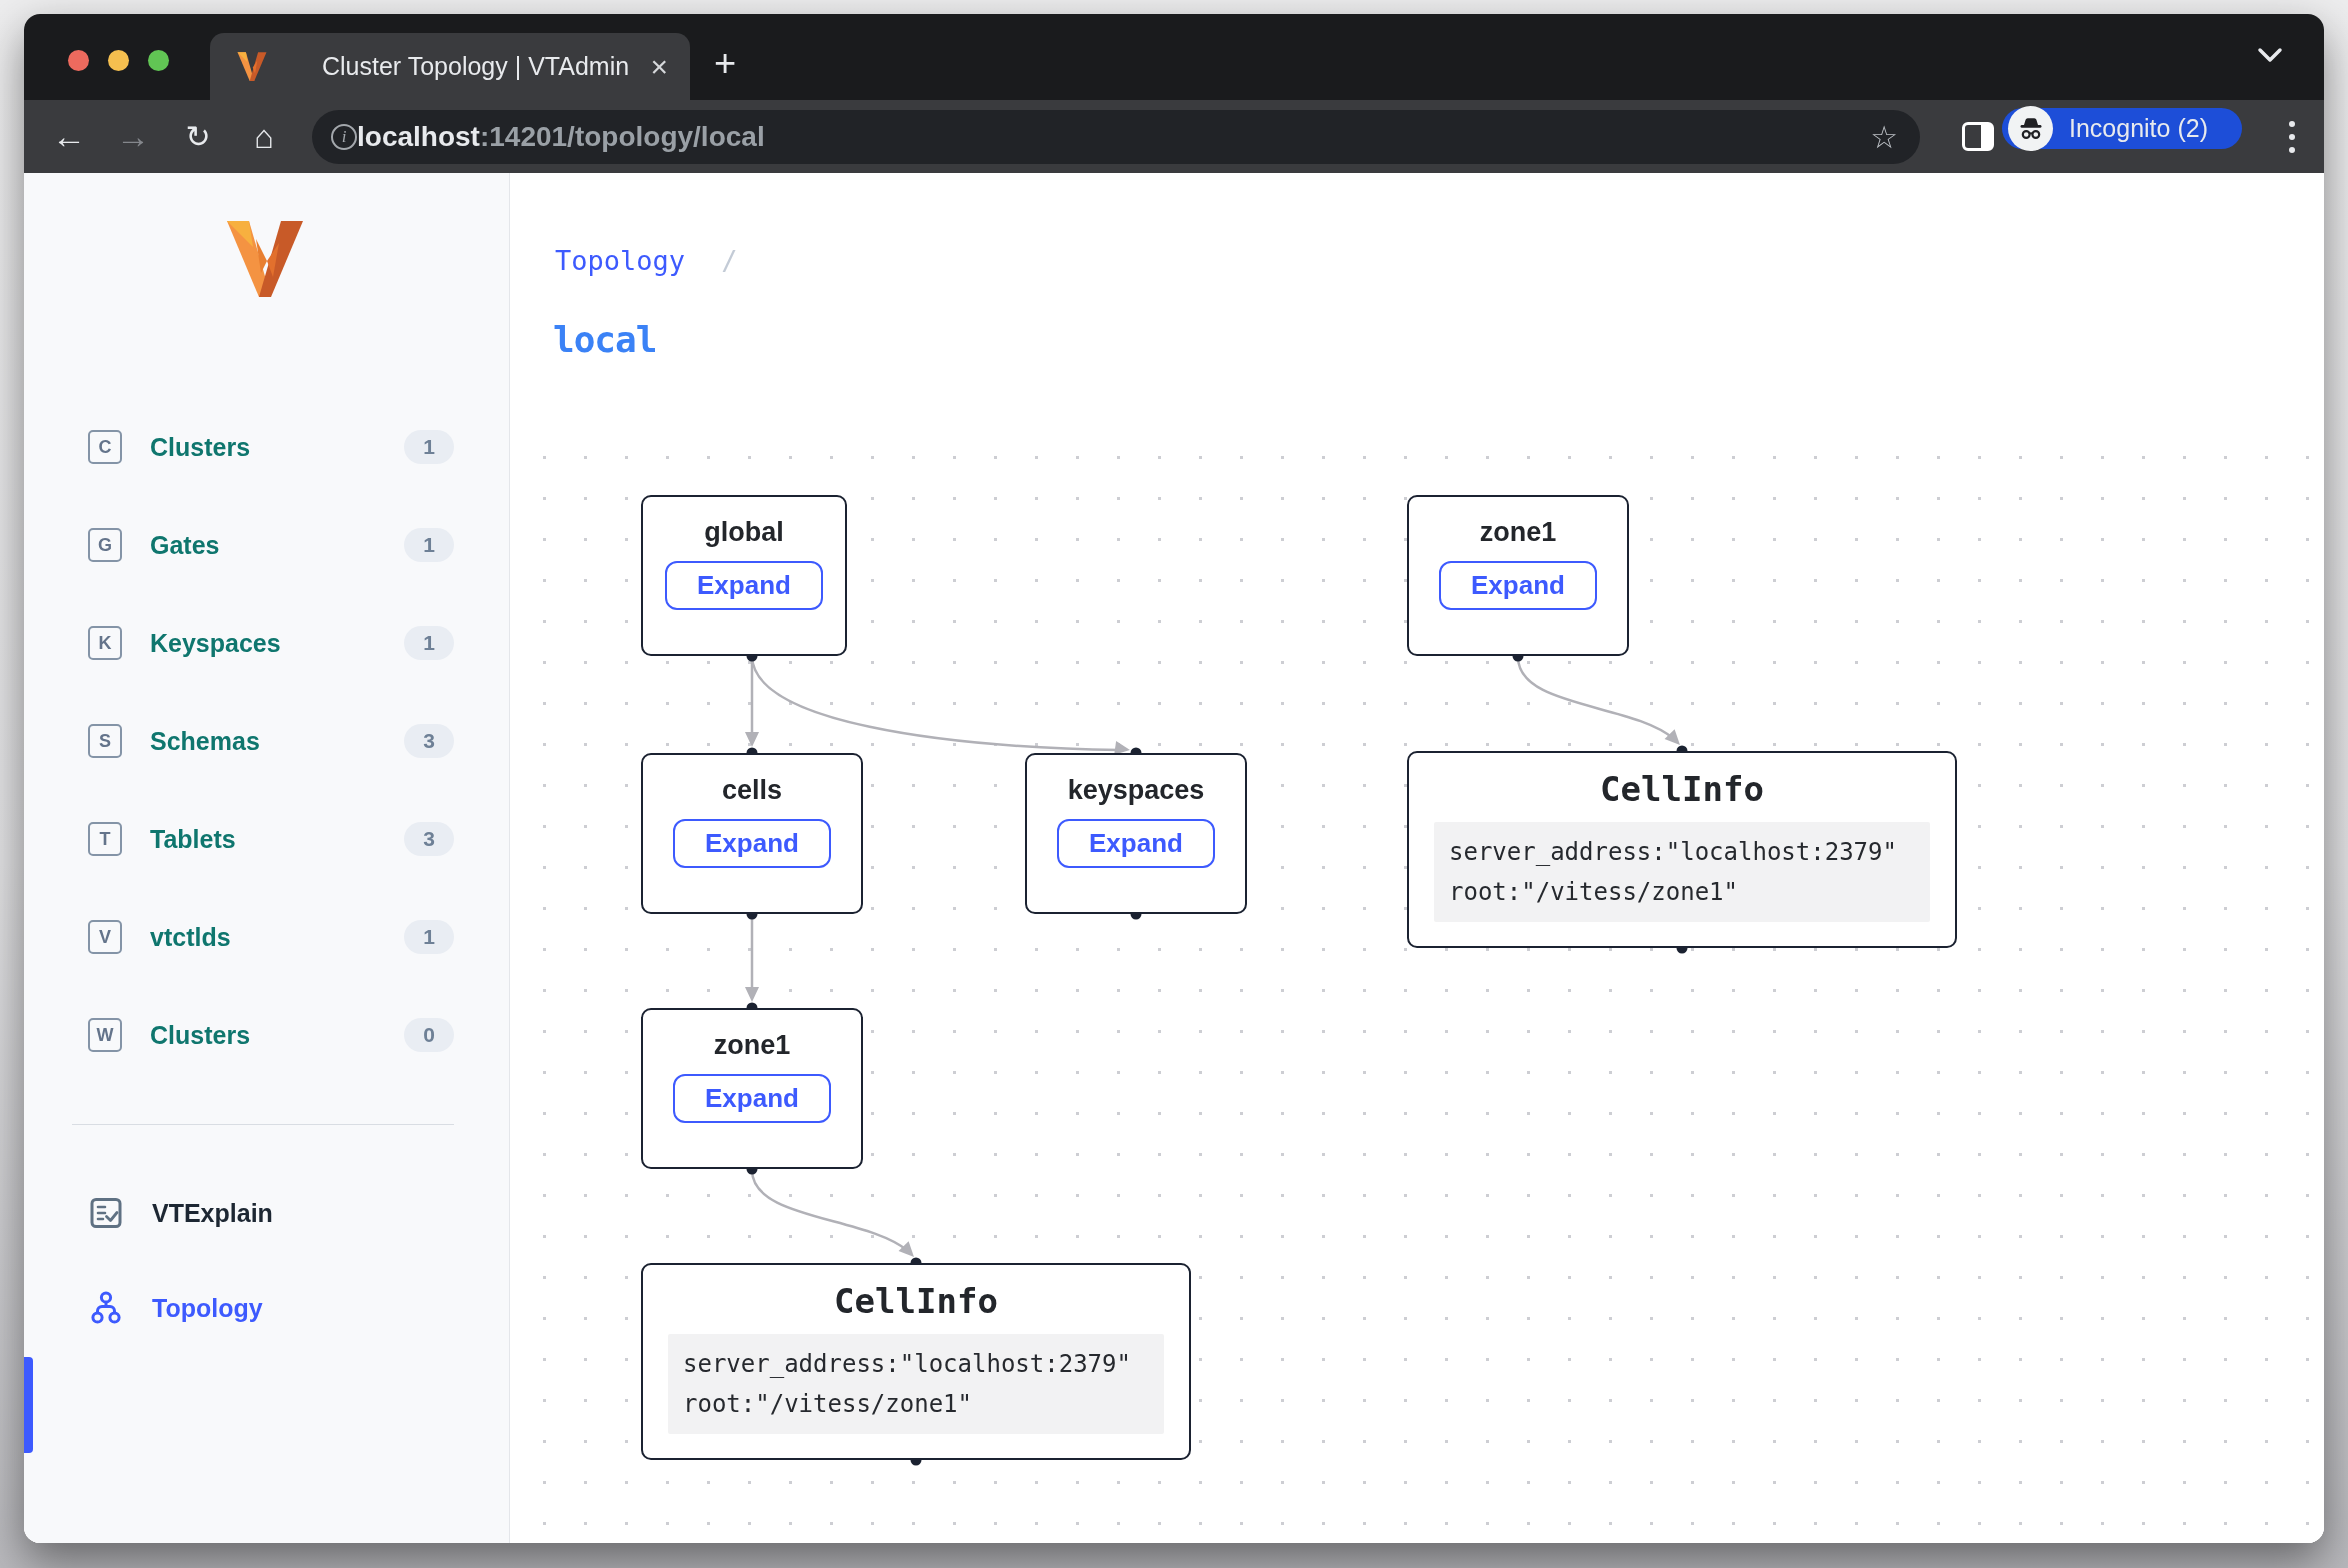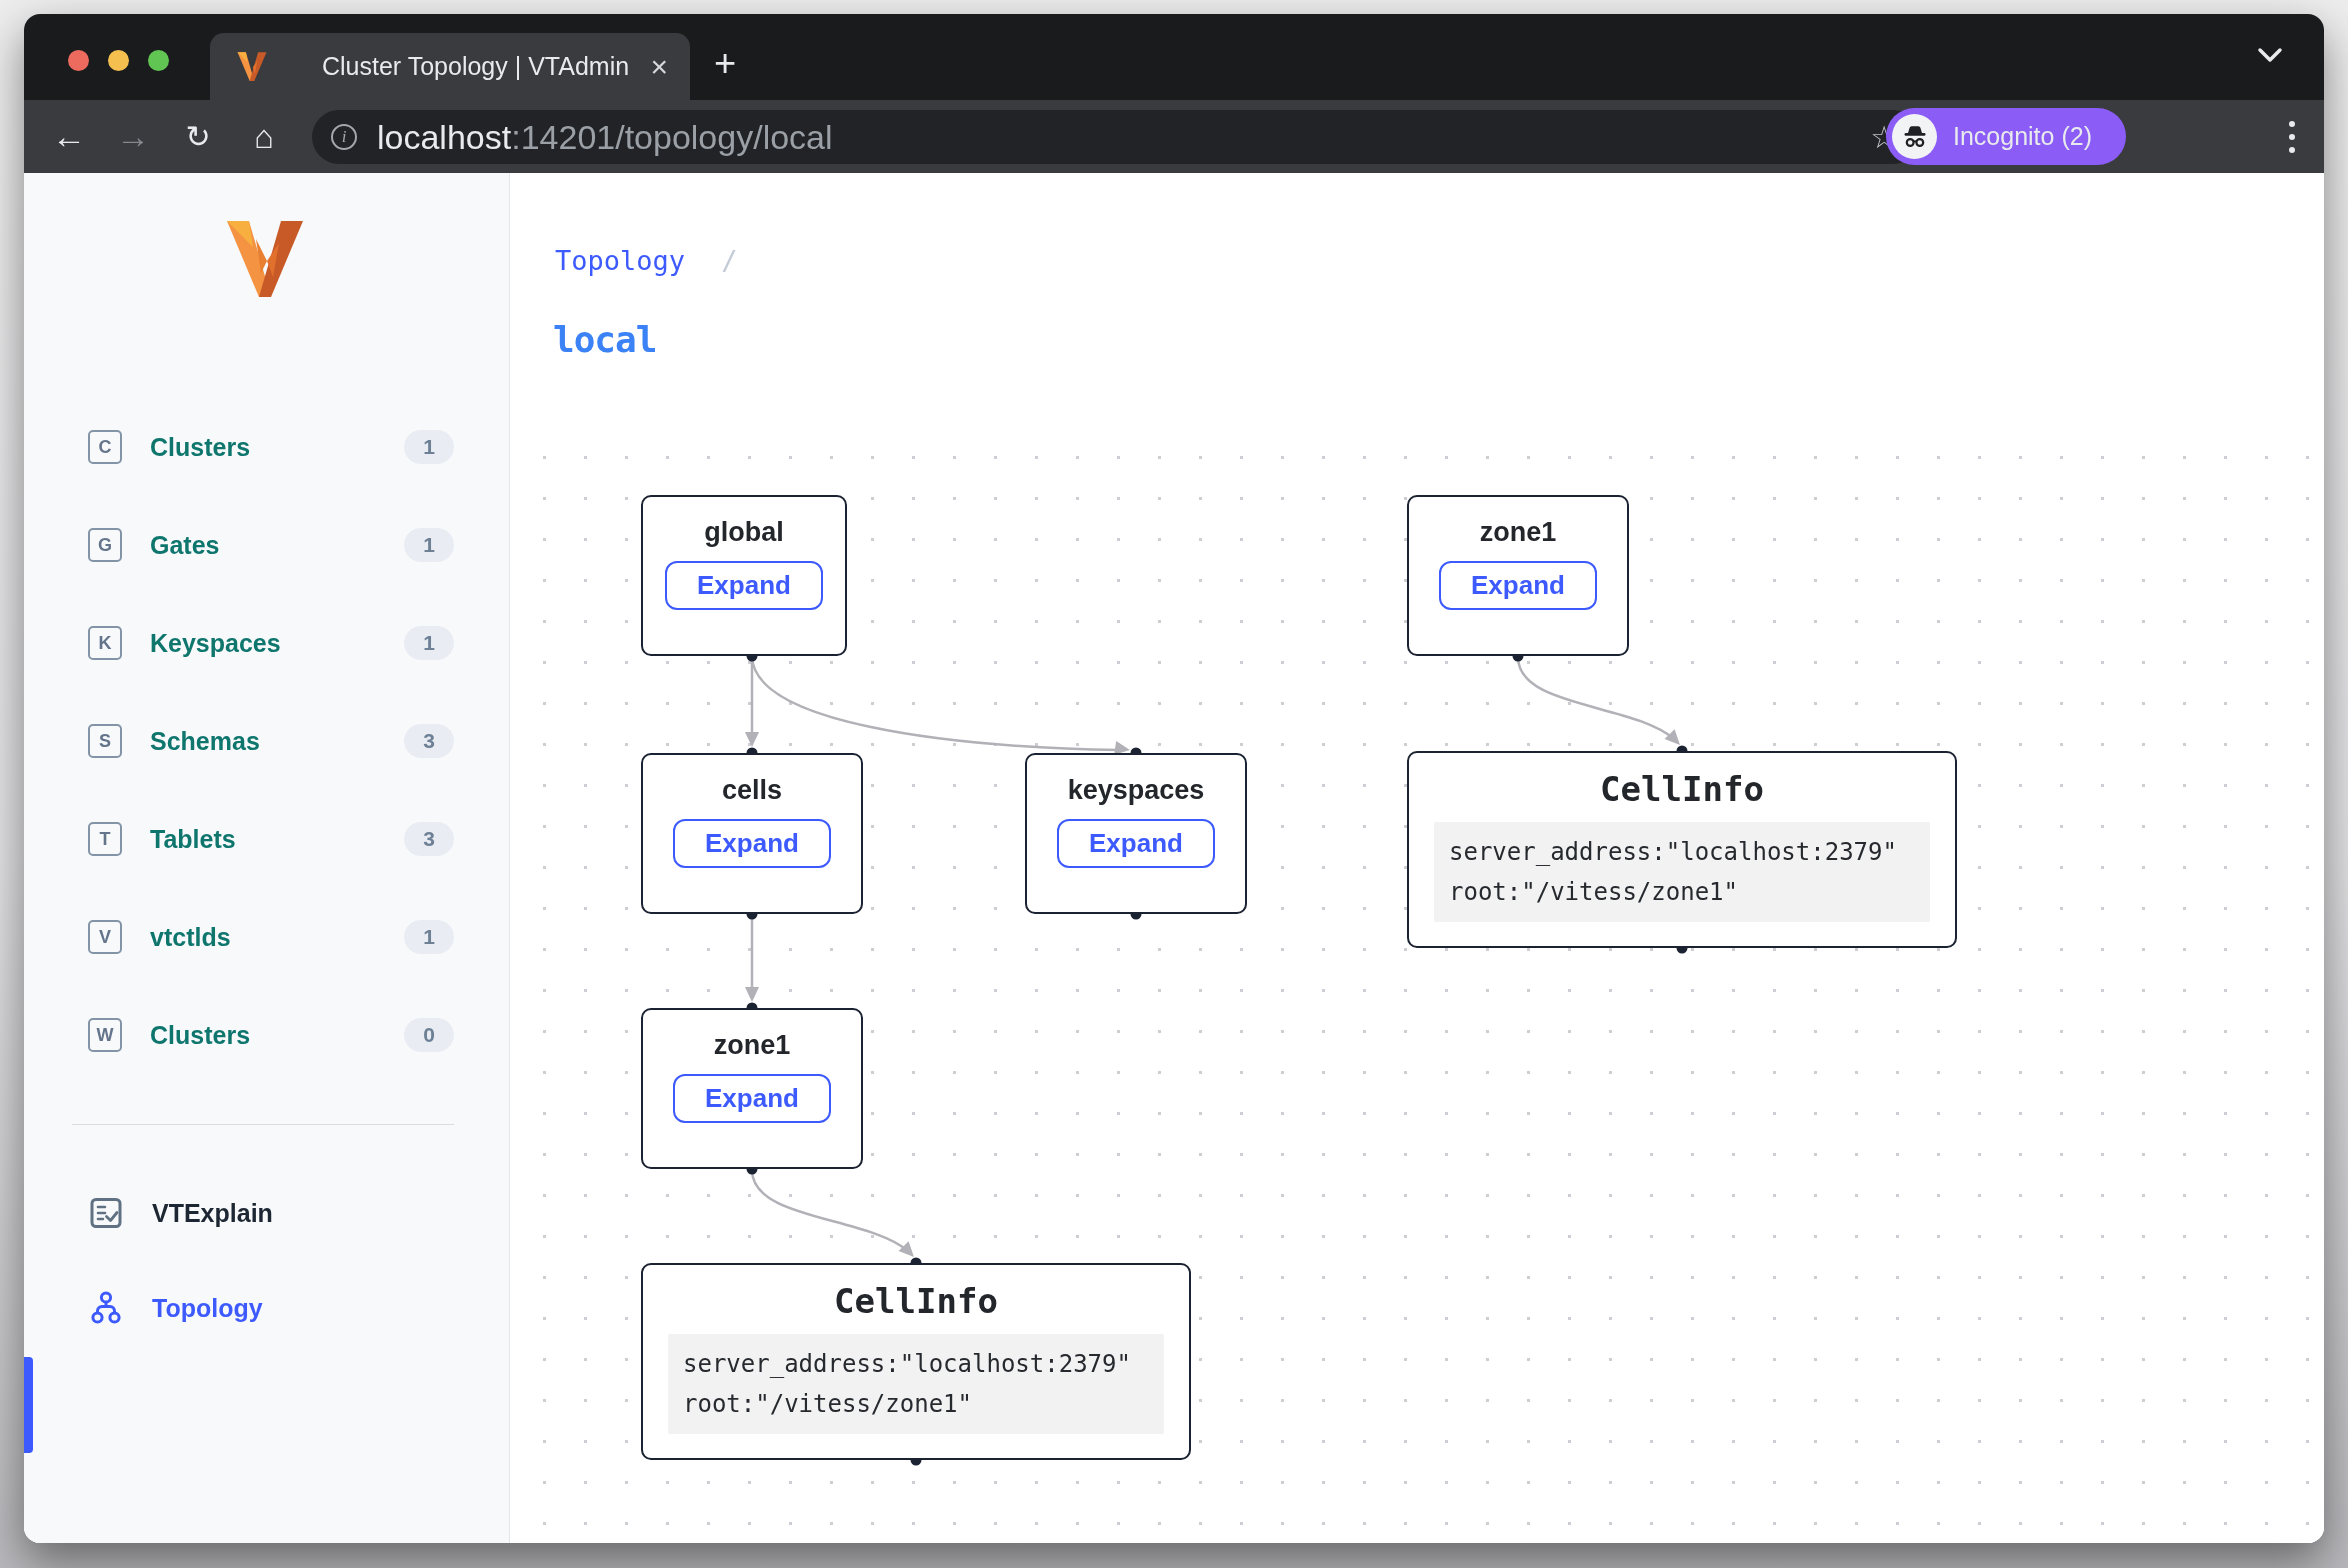--- a/index.html
+++ b/index.html
@@ -33,27 +33,27 @@
             width:54px; font-size:34px; color:#e8eaed; }
   .ic-back   { left:18px; }
   .ic-fwd    { left:82px; color:#84878c; }
   .ic-reload { left:147px; font-size:30px; }
   .ic-home   { left:213px; font-size:33px; }
   .urlbar { position:absolute; left:288px; top:10px; width:1608px; height:54px; background:#212327;
             border-radius:27px; display:flex; align-items:center; }
   .info-circle { margin-left:19px; width:26px; height:26px; border:2.5px solid #a3a7ac; border-radius:50%;
                  color:#a3a7ac; font-size:17px; display:flex; align-items:center; justify-content:center;
                  font-family:"Liberation Serif", serif; font-style:italic; }
-  .url-text { margin-left:20px; font-size:34px; color:#e8eaed; white-space:nowrap; }
+  .url-text { font-size:28px; color:#e8eaed; white-space:nowrap;font-weight:bold; }
   .url-rest { color:#9aa0a6; }
   .star { margin-left:auto; margin-right:22px; font-size:31px; color:#bdc1c6; }
   .panel-ic { position:absolute; left:1938px; top:22px; width:32px; height:29px;
               border:3.5px solid #fff; border-radius:6px; }
   .panel-ic::after { content:""; position:absolute; right:0; top:0; width:10px; height:100%; background:#fff; }
-  .incog { position:absolute; left:1862px; top:8px; width:240px; height:57px; background:#8b5cf6;
+  .incog { position:absolute; left:1978px; top:8px; width:240px; height:41px; background:#1d4ed8;
            border-radius:29px; display:flex; align-items:center; }
   .incog-circle { margin-left:6px; width:45px; height:45px; border-radius:50%; background:#f1f3f4;
                   display:flex; align-items:center; justify-content:center; }
   .incog-label { margin-left:16px; color:#e8eaed; font-size:25px; white-space:nowrap; }
   .kebab { position:absolute; left:2248px; top:0; height:73px; width:40px; display:flex;
            flex-direction:column; align-items:center; justify-content:center; gap:7px; }
   .kebab i { width:6px; height:6px; border-radius:50%; background:#e8eaed; }
 
   
   .content { position:absolute; left:0; top:159px; width:100%; height:1370px; background:#fff; display:flex; }

